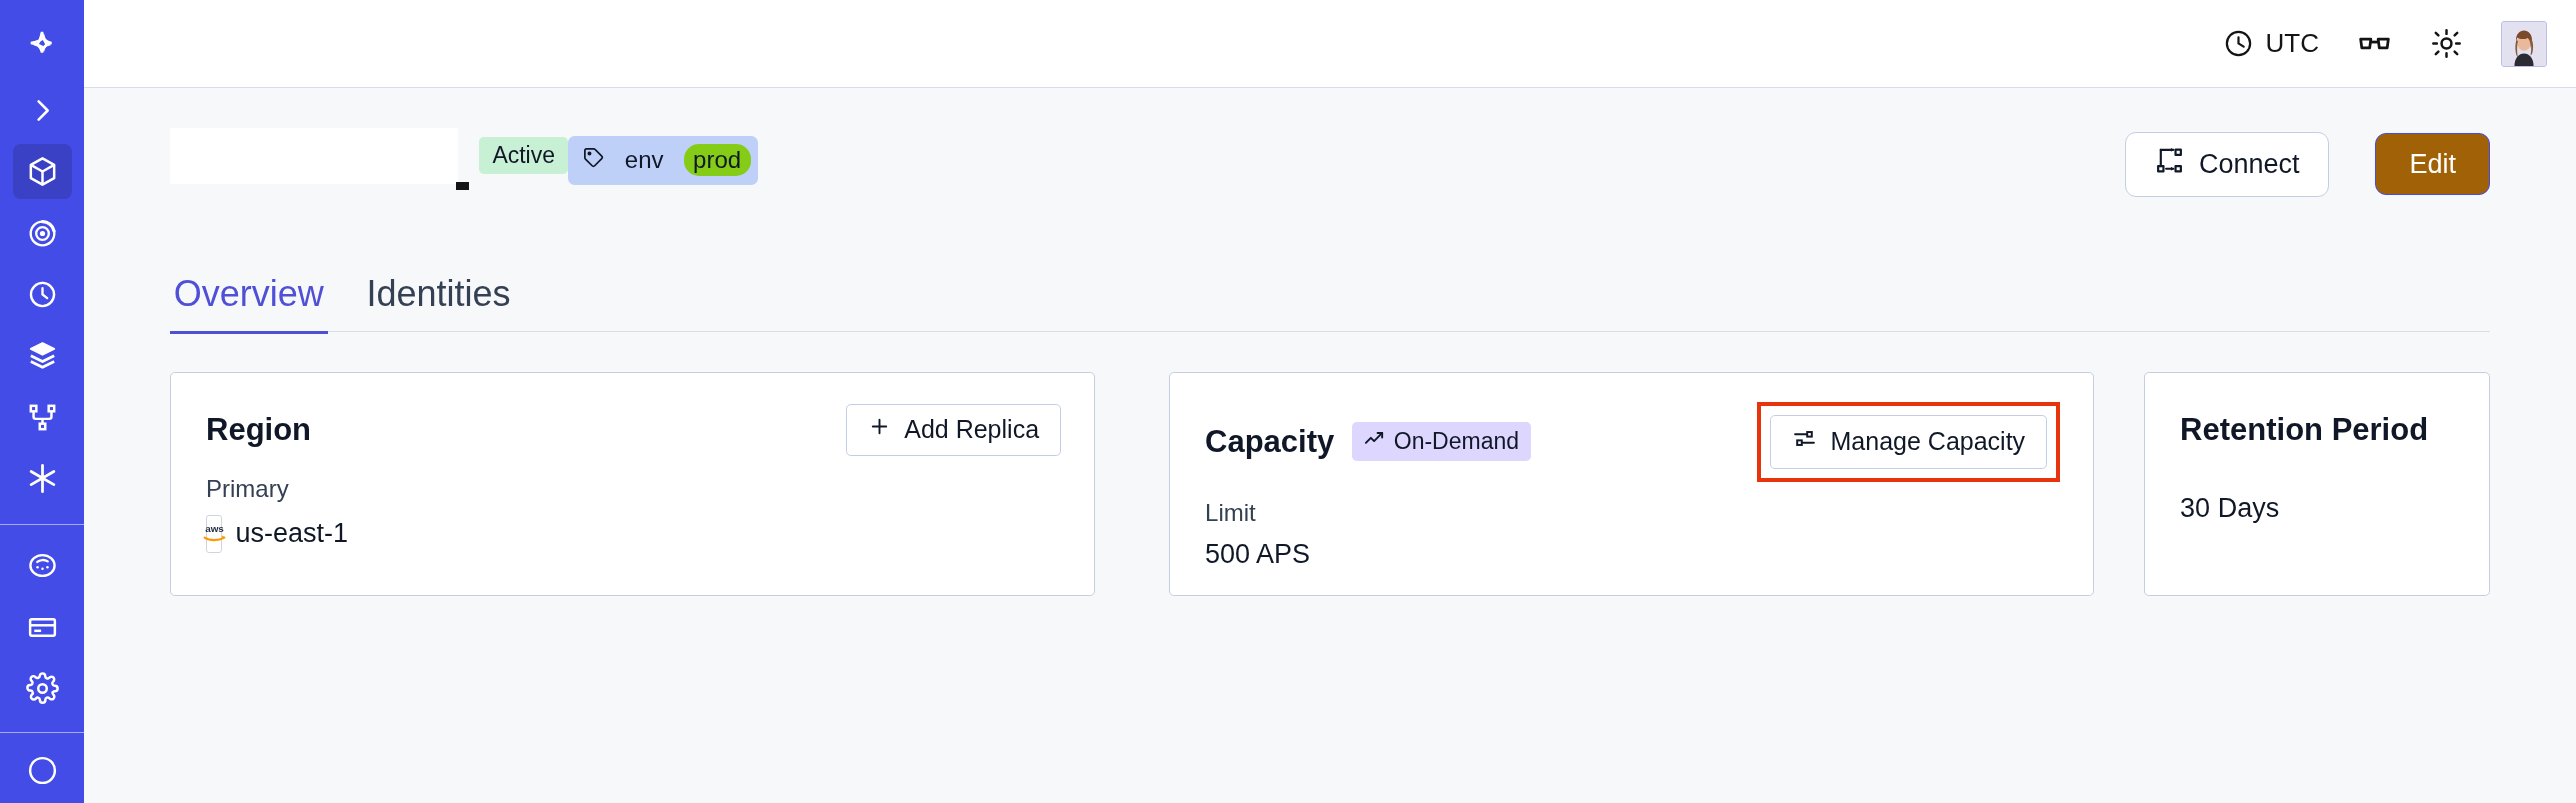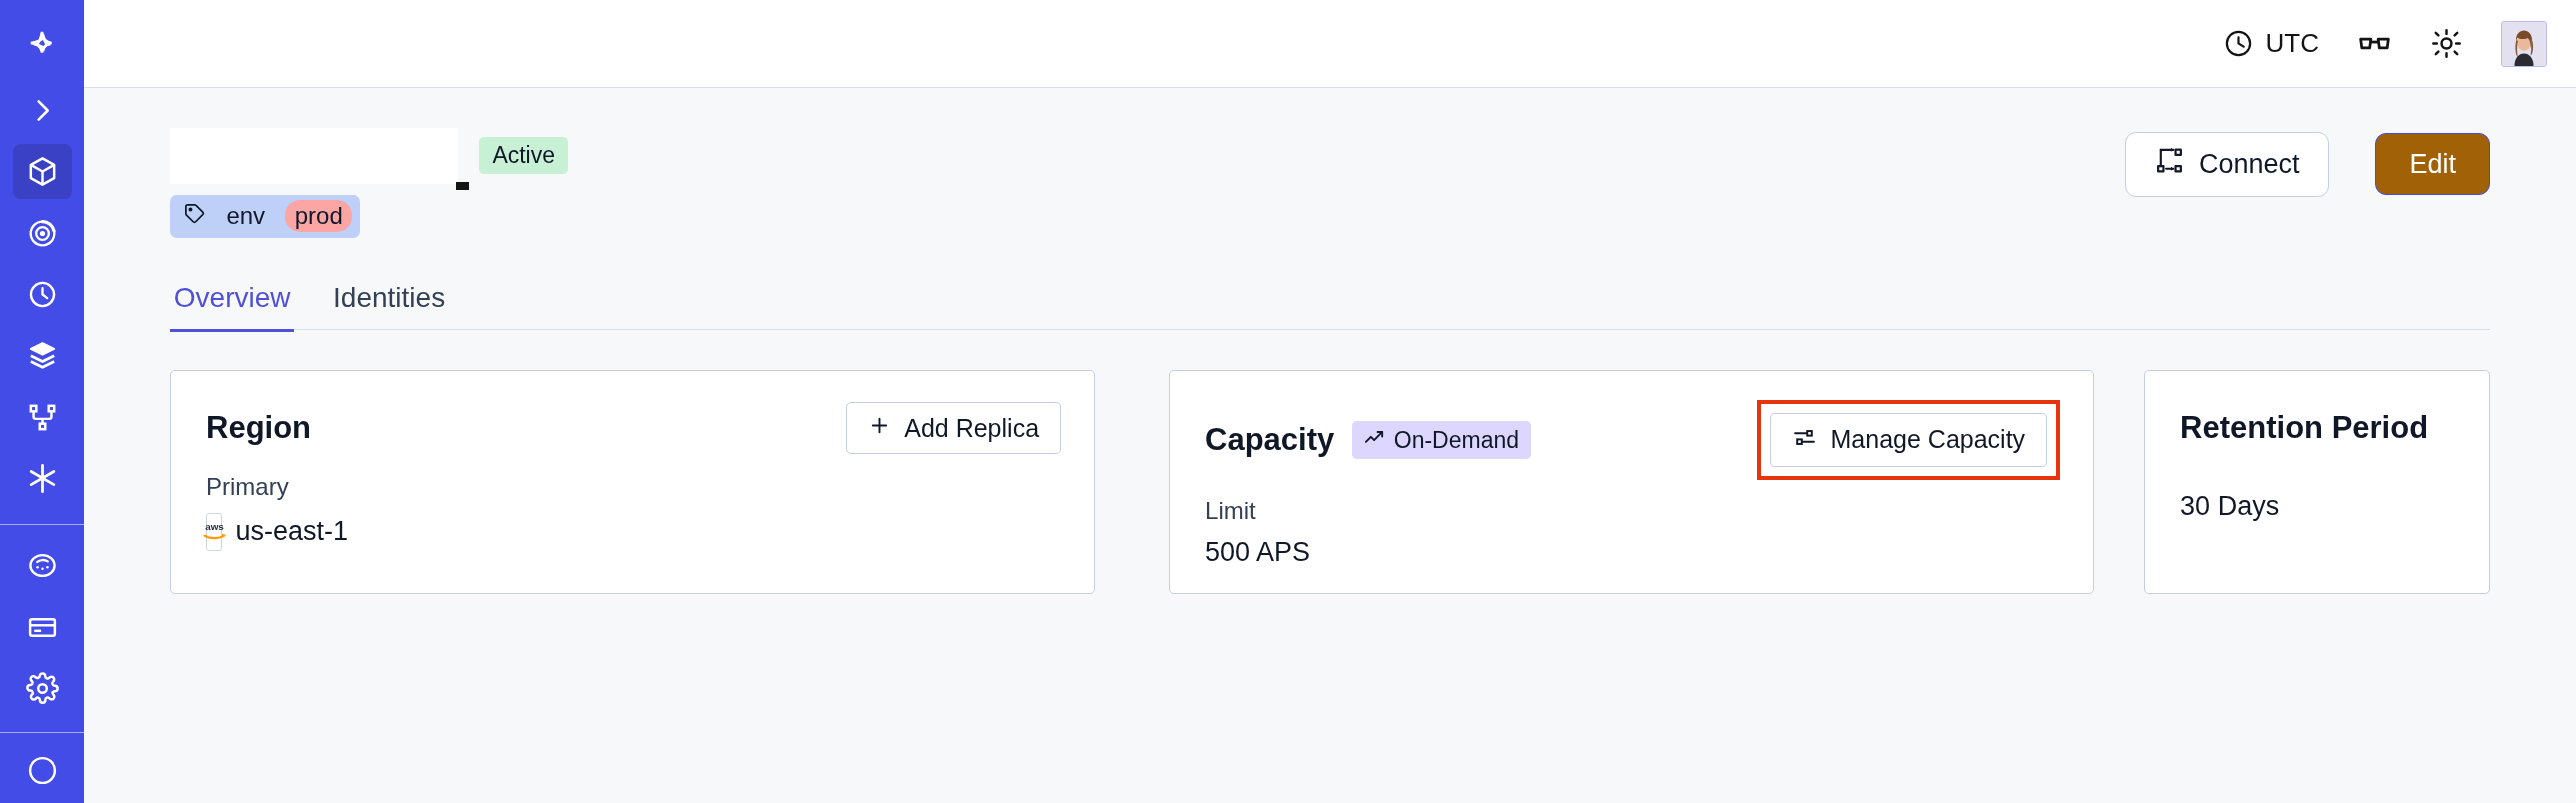--- a/index.html
+++ b/index.html
@@ -124,21 +124,21 @@
   }
   .chev-back { display: flex; align-items: center; cursor: pointer; }
 
   
   .title-row {
     display: flex;
     align-items: flex-start;
     justify-content: space-between;
     margin-bottom: 0px;
   }
-  .title-left { display: flex; flex-direction: column; text-align: center; }
+  .title-left { display: flex; flex-direction: row; text-align: center; }
   .title-line {
     display: flex;
     align-items: center;
     gap: 21px;
     height: 59px;
   }
   .ns-title {
     font-size: 36px;
     font-weight: 700;
     color: #101828;
@@ -175,21 +175,21 @@
     background: #BFD0F8;
     border-radius: 6.7px;
     padding: 5.8px 7.7px 5.8px 13.4px;
     font-size: 24px;
     color: #101828;
     margin-top: 9.6px;
     width: max-content;
     cursor: pointer;
   }
   .tag-chip .tag-val {
-    background: #fca5a5;
+    background: #84cc16;
     border-radius: 15px;
     padding: 1.9px 9.6px;
   }
 
   .title-actions { display: flex; gap: 19px; align-items: center; padding-top: 5.8px; }
   .btn {
     display: inline-flex;
     align-items: center;
     justify-content: center;
     gap: 15.3px;
@@ -215,26 +215,27 @@
 
   
   .tabs {
     display: flex;
     gap: 35px;
     margin-top: 38px;
     border-bottom: 1.9px solid #D7DEEA;
     padding-left: 0px;
   }
   .tab {
-    font-size: 28px;
+    font-size: 36px;
     color: #344054;
     padding: 5.8px 3.8px 15.3px 3.8px;
     cursor: pointer;
     border-bottom: 3.8px solid transparent;
     margin-bottom: -2.9px;
+    margin-top: 33px;
   }
   .tab.active {
     color: #4F50D6;
     border-bottom-color: #4F50D6;
   }
 
   
   .cards {
     display: flex;
     gap: 50px;
@@ -284,20 +285,21 @@
     font-size: 27px;
     color: #101828;
     margin-top: 11.5px;
     display: flex;
     align-items: center;
     gap: 13.4px;
   }
   .card-retention .card-value { margin-top: 35px; }
   .btn-card {
     display: inline-flex;
+    align-items: center;
     gap: 13.4px;
     font-size: 25px;
     background: #FFFFFF;
     border: 1px solid #C3CEE3;
     border-radius: 4.8px;
     color: #101828;
     padding: 10.5px 21px;
     cursor: pointer;
     white-space: nowrap;
   }

